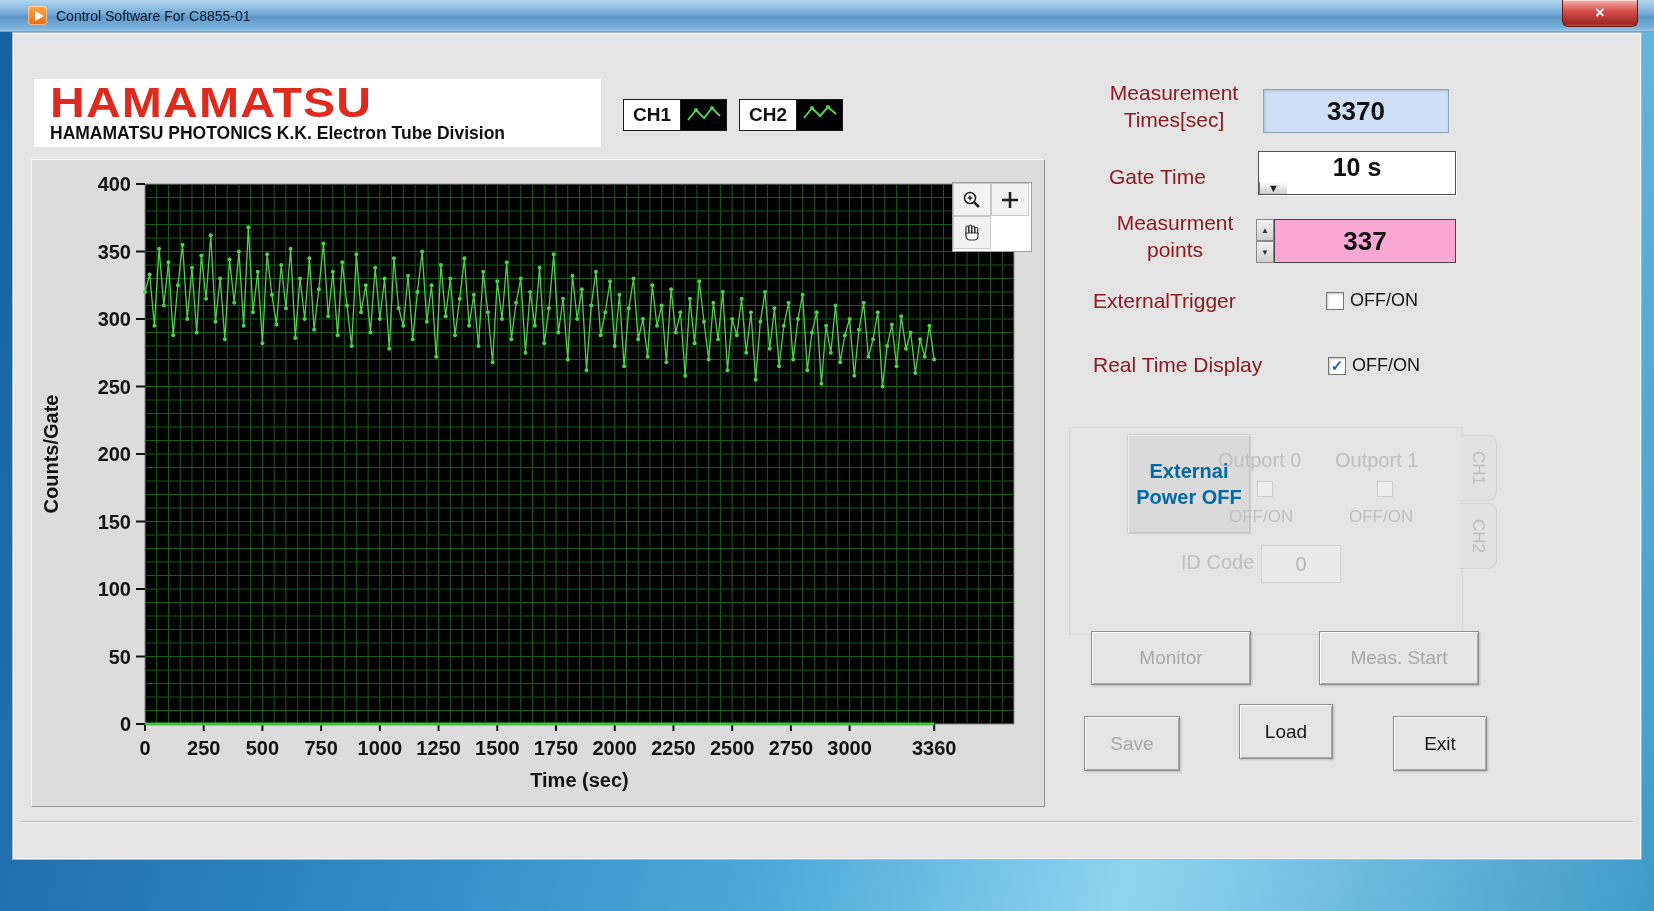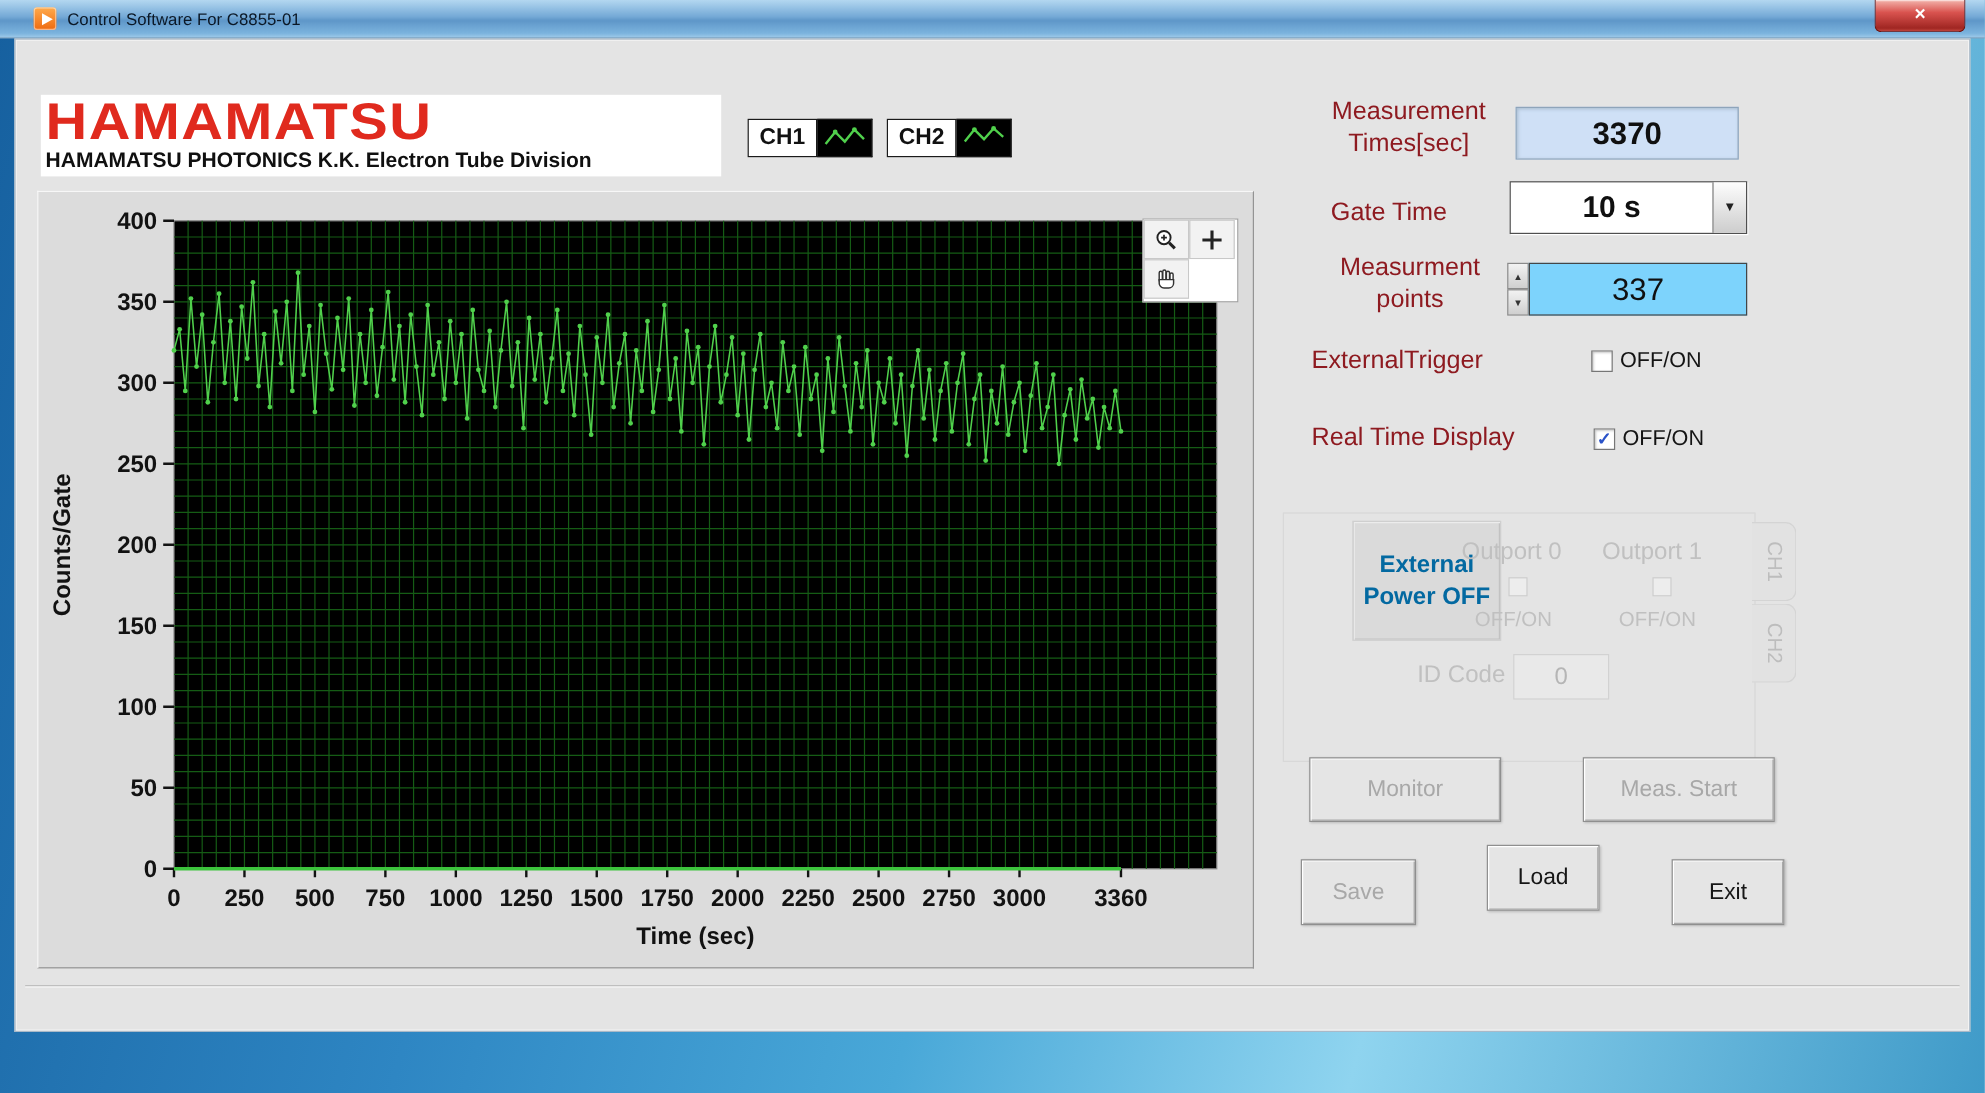--- a/index.html
+++ b/index.html
@@ -24,21 +24,21 @@
     border:1px solid #6e1511;border-top:none;border-radius:0 0 6px 6px;
     color:#fff;font-size:16px;font-weight:bold;display:flex;align-items:center;justify-content:center;
     box-shadow:inset 0 1px 0 rgba(255,255,255,.55);cursor:default;
   }
   .client{
     position:absolute;left:12px;top:32px;width:1630px;height:828px;
     background:#e4e4e4;border:1px solid #a9b9c8;box-shadow:inset 0 0 0 1px #f3f3f3;box-sizing:border-box;
   }
   
   .logo-box{position:absolute;left:21px;top:46px;width:567px;height:68px;background:#fff;
-    display:flex;flex-direction:column;justify-content:center;padding-left:4px;box-sizing:border-box;}
+    display:flex;flex-direction:column;justify-content:center;padding-left:16px;box-sizing:border-box;}
   .logo-main{color:#e02a1e;font-weight:bold;font-size:43px;line-height:40px;letter-spacing:1px;transform:scaleX(1.12);transform-origin:left center;}
   .logo-sub{color:#101010;font-weight:bold;font-size:17.5px;line-height:22px;}
   
   .ch-group{position:absolute;left:610px;top:66px;display:flex;align-items:center;}
   .ch-widget{display:flex;margin-right:12px;}
   .ch-label{background:#fff;border:1px solid #1a1a1a;font-size:19px;font-weight:bold;color:#111;
     padding:0 9px;display:flex;align-items:center;height:32px;box-sizing:border-box;}
   .ch-icon{width:46px;height:32px;background:#000;border:1px solid #1a1a1a;border-left:none;
     display:flex;align-items:center;justify-content:center;box-sizing:border-box;}
   .linear-scale-btn{margin-left:14px;width:152px;height:38px;background:#fff;border:2px solid #141414;
@@ -51,29 +51,29 @@
   .zoom-cluster{position:absolute;left:920px;top:22px;width:78px;height:68px;background:#fff;
     border:1px solid #9f9f9f;display:grid;grid-template-columns:38px 38px;grid-template-rows:33px 33px;}
   .zoom-cell{display:flex;align-items:center;justify-content:center;background:#f2f2f2;border:1px solid #c8c8c8;box-sizing:border-box;cursor:default;}
   .zoom-cell.empty{background:#fff;border:none;}
   
   .lbl{position:absolute;color:#8e1a20;font-size:21px;line-height:27px;}
   .val-box{position:absolute;left:1250px;top:56px;width:184px;height:42px;background:#cfe0f6;
     border:1px solid #8ea4ba;box-shadow:inset 1px 1px 3px #a9bccf;display:flex;align-items:center;justify-content:center;
     font-size:26px;font-weight:600;color:#101010;}
   .combo{position:absolute;left:1245px;top:118px;width:198px;height:44px;background:#fff;border:1px solid #4f4f4f;
-    display:flex;box-sizing:border-box;box-shadow:1px 1px 0 #fff;}
+    display:flex;box-sizing:border-box;box-shadow:1px 1px 0 #fff;flex-direction:column;}
   .combo-text{flex:1;display:flex;align-items:center;justify-content:center;font-size:25px;font-weight:bold;color:#101010;}
   .combo-btn{width:27px;border-left:1px solid #7a7a7a;background:linear-gradient(#fdfdfd,#cdcdcd);
     display:flex;align-items:center;justify-content:center;font-size:11px;color:#222;cursor:default;}
   .spin{position:absolute;left:1243px;top:186px;width:18px;height:44px;display:flex;flex-direction:column;}
   .spin-btn{flex:1;background:linear-gradient(#f2f2f2,#cfcfcf);border:1px solid #8a8a8a;display:flex;align-items:center;justify-content:center;
     font-size:8px;color:#333;box-sizing:border-box;cursor:default;}
-  .field{position:absolute;background:#7dd3fc;border:1px solid #454545;display:flex;align-items:center;justify-content:center;
-    font-size:26px;font-weight:400;color:#101010;box-sizing:border-box;}
+  .field{position:absolute;background:#f9a8d4;border:1px solid #454545;display:flex;align-items:center;justify-content:center;
+    font-size:26px;font-weight:700;color:#101010;box-sizing:border-box;}
   .cb{position:absolute;width:18px;height:18px;background:#fff;border:1px solid #767676;
     box-shadow:inset 1px 1px 2px #c3c3c3;display:flex;align-items:center;justify-content:center;
     font-size:15px;font-weight:bold;color:#2a52c8;box-sizing:border-box;cursor:default;}
   .offon{position:absolute;color:#141414;font-size:18px;}
   
   .disabled-panel{position:absolute;left:1056px;top:394px;width:392px;height:206px;border:1px solid #d8d8d8;}
   .ext-power-btn{position:absolute;left:1114px;top:401px;width:122px;height:98px;background:#dadada;
     border:1px solid #cicic1;border:1px solid #cfcfcf;box-shadow:inset 1px 1px 0 #ececec, inset -1px -1px 0 #c2c2c2;
     color:#0369a1;font-size:20px;line-height:26px;display:flex;align-items:center;justify-content:center;text-align:center;cursor:default;font-weight:bold;}
   .gray-lbl{position:absolute;color:#c0c0c0;font-size:20px;}

